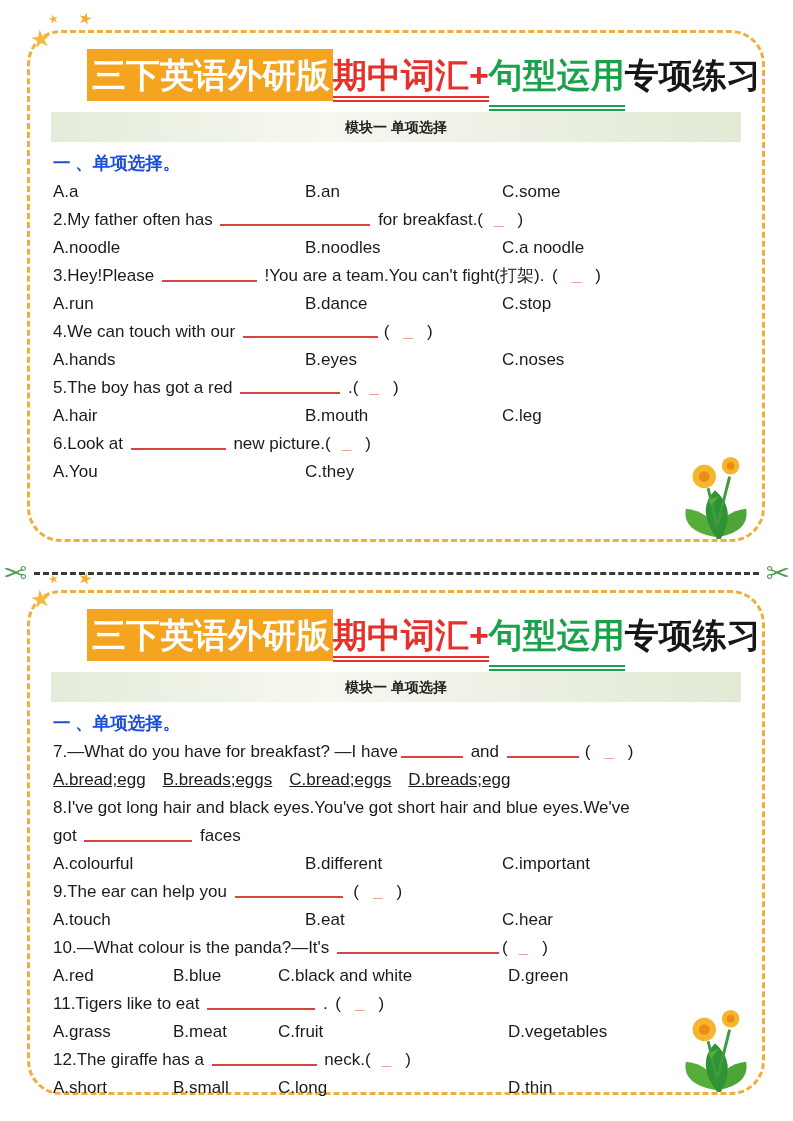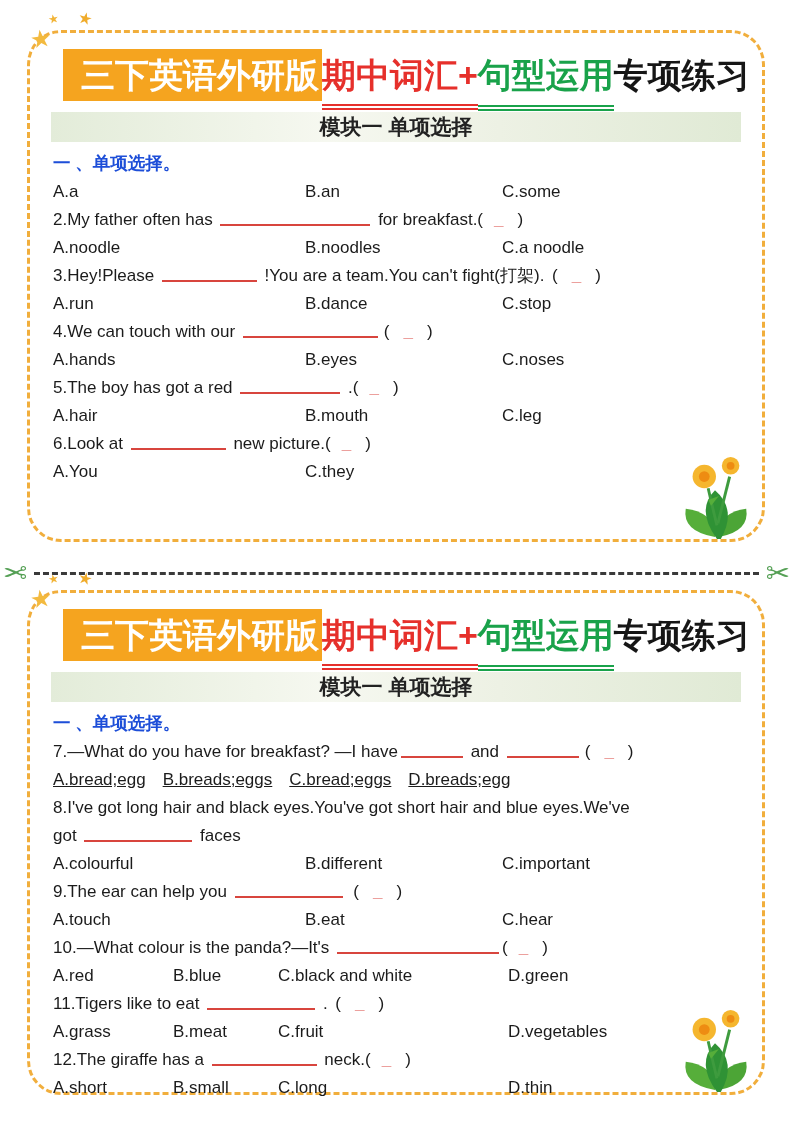--- a/index.html
+++ b/index.html
@@ -7,27 +7,27 @@
   .page{position:relative;width:793px;height:1121px;background:#fff;overflow:hidden;}
 
   .panel{position:absolute;left:27px;width:738px;box-sizing:border-box;
          border:3px dashed #F1AE3C;border-radius:34px;background:#fff;
          padding:16px 21px 0 21px;}
   .panel.p0{top:30px;height:512px;}
   .panel.p1{top:590px;height:505px;}
 
   .title{margin:2px 0 0 12px;font-size:34px;font-weight:bold;line-height:48px;
          white-space:nowrap;letter-spacing:0;}
-  .tbox{background:#F5A41F;color:#ffffff;padding:7px 3px 7px 18px;}
-  .tred{color:#E6302B;border-bottom:6px double #E6302B;padding-bottom:10px;}
+  .tbox{background:#F5A41F;color:#ffffff;padding:7px 3px 7px 5px;margin-left:24px;}
+  .tred{color:#E6302B;border-bottom:6px double #E6302B;padding-bottom:2px;}
   .tgreen{color:#19A24A;border-bottom:6px double #19A24A;padding-bottom:11px;}
   .tblack{color:#161616;}
 
   .module-bar{margin-top:13px;height:30px;line-height:30px;text-align:center;
-              font-weight:bold;font-size:21px;color:#222;
+              font-weight:bold;font-size:14px;color:#222;
               background:linear-gradient(90deg,#E3ECD9 0%,#F6F8F0 40%,#EDF1E4 65%,#E0EAD5 100%);}
 
   .section-label{margin:9px 0 3px 2px;font-weight:bold;font-size:17.5px;color:#1d4ed8;}
 
   .questions{margin-left:2px;font-size:17px;color:#1B1B1B;}
   .q-line{line-height:28px;}
   .blank{display:inline-block;border-bottom:2px solid #D8453E;height:15px;
          margin:0 3px -1px 3px;}
   .slot{white-space:nowrap;color:#1B1B1B;}
   .slot .paren{padding:0 3px;}

